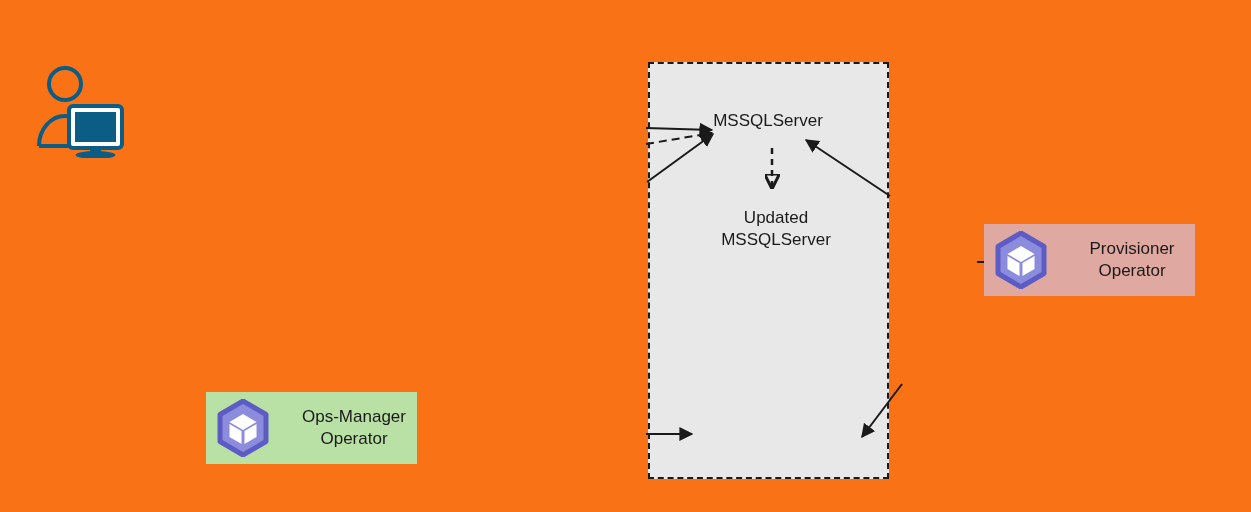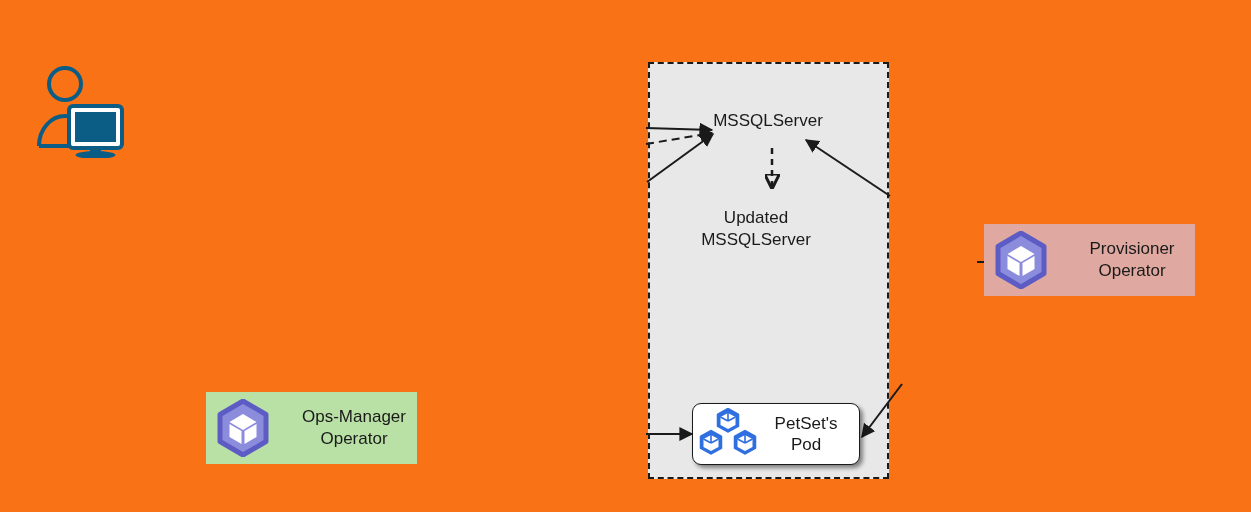--- a/index.html
+++ b/index.html
@@ -52,21 +52,21 @@
     line-height: 22px;
     text-align: center;
     white-space: pre-line;
   }
   #label-mssqlserver {
     left: 668px;
     top: 110px;
     width: 200px;
   }
   #label-updated-mssqlserver {
-    left: 656px;
+    left: 676px;
     top: 207px;
     width: 200px;
   }
 
   
   #petset-pod-card {
     position: absolute;
     left: 692px;
     top: 403px;
     width: 168px;
@@ -202,44 +202,20 @@
     <g>
       <line x1="977" y1="262" x2="984" y2="262" stroke="#1a1a1a" stroke-width="2"></line>
     </g>
   </svg>
 
   <div class="plain-label" id="label-mssqlserver">MSSQLServer</div>
 
   <div class="plain-label" id="label-updated-mssqlserver">Updated
 MSSQLServer</div>
 
-  <div id="petset-pod-card">
-    <svg class="pod-icon" viewBox="0 0 58 52" aria-hidden="true">
-
-      <g transform="translate(18,0)">
-        <path d="M11 1 L21 6.5 L21 18 L11 23.5 L1 18 L1 6.5 Z" fill="#2f6fe0" stroke="#2f6fe0" stroke-width="2.5" stroke-linejoin="round"></path>
-        <path d="M11 5 L18.5 9 L18.5 17 L11 21 L3.5 17 L3.5 9 Z" fill="#ffffff"></path>
-        <path d="M11 5 L11 13 M11 13 L3.5 9 M11 13 L18.5 9" stroke="#2f6fe0" stroke-width="1.6" fill="none"></path>
-      </g>
-
-      <g transform="translate(1,22)">
-        <path d="M11 1 L21 6.5 L21 18 L11 23.5 L1 18 L1 6.5 Z" fill="#2f6fe0" stroke="#2f6fe0" stroke-width="2.5" stroke-linejoin="round"></path>
-        <path d="M11 5 L18.5 9 L18.5 17 L11 21 L3.5 17 L3.5 9 Z" fill="#ffffff"></path>
-        <path d="M11 5 L11 13 M11 13 L3.5 9 M11 13 L18.5 9" stroke="#2f6fe0" stroke-width="1.6" fill="none"></path>
-      </g>
-
-      <g transform="translate(35,22)">
-        <path d="M11 1 L21 6.5 L21 18 L11 23.5 L1 18 L1 6.5 Z" fill="#2f6fe0" stroke="#2f6fe0" stroke-width="2.5" stroke-linejoin="round"></path>
-        <path d="M11 5 L18.5 9 L18.5 17 L11 21 L3.5 17 L3.5 9 Z" fill="#ffffff"></path>
-        <path d="M11 5 L11 13 M11 13 L3.5 9 M11 13 L18.5 9" stroke="#2f6fe0" stroke-width="1.6" fill="none"></path>
-      </g>
-    </svg>
-    <div class="card-text">PetSet's
-Pod</div>
-  </div>
 
   <div class="operator-box" id="ops-manager-operator">
     <svg class="op-icon" viewBox="0 0 58 58" aria-hidden="true">
       <path d="M29 2 L52 15.5 L52 42.5 L29 56 L6 42.5 L6 15.5 Z" fill="#8c8cdd" stroke="#5c5cc4" stroke-width="5" stroke-linejoin="round"></path>
       <path d="M29 13 L44 22 L44 38 L29 47 L14 38 L14 22 Z" fill="#8c8cdd" stroke="none"></path>
       <path d="M29 15 L42.5 23 L29 31 L15.5 23 Z" fill="#ffffff"></path>
       <path d="M15.5 25 L27.5 32 L27.5 45 L15.5 38 Z" fill="#ffffff"></path>
       <path d="M42.5 25 L30.5 32 L30.5 45 L42.5 38 Z" fill="#ffffff"></path>
     </svg>
     <div class="op-text">Ops-Manager

